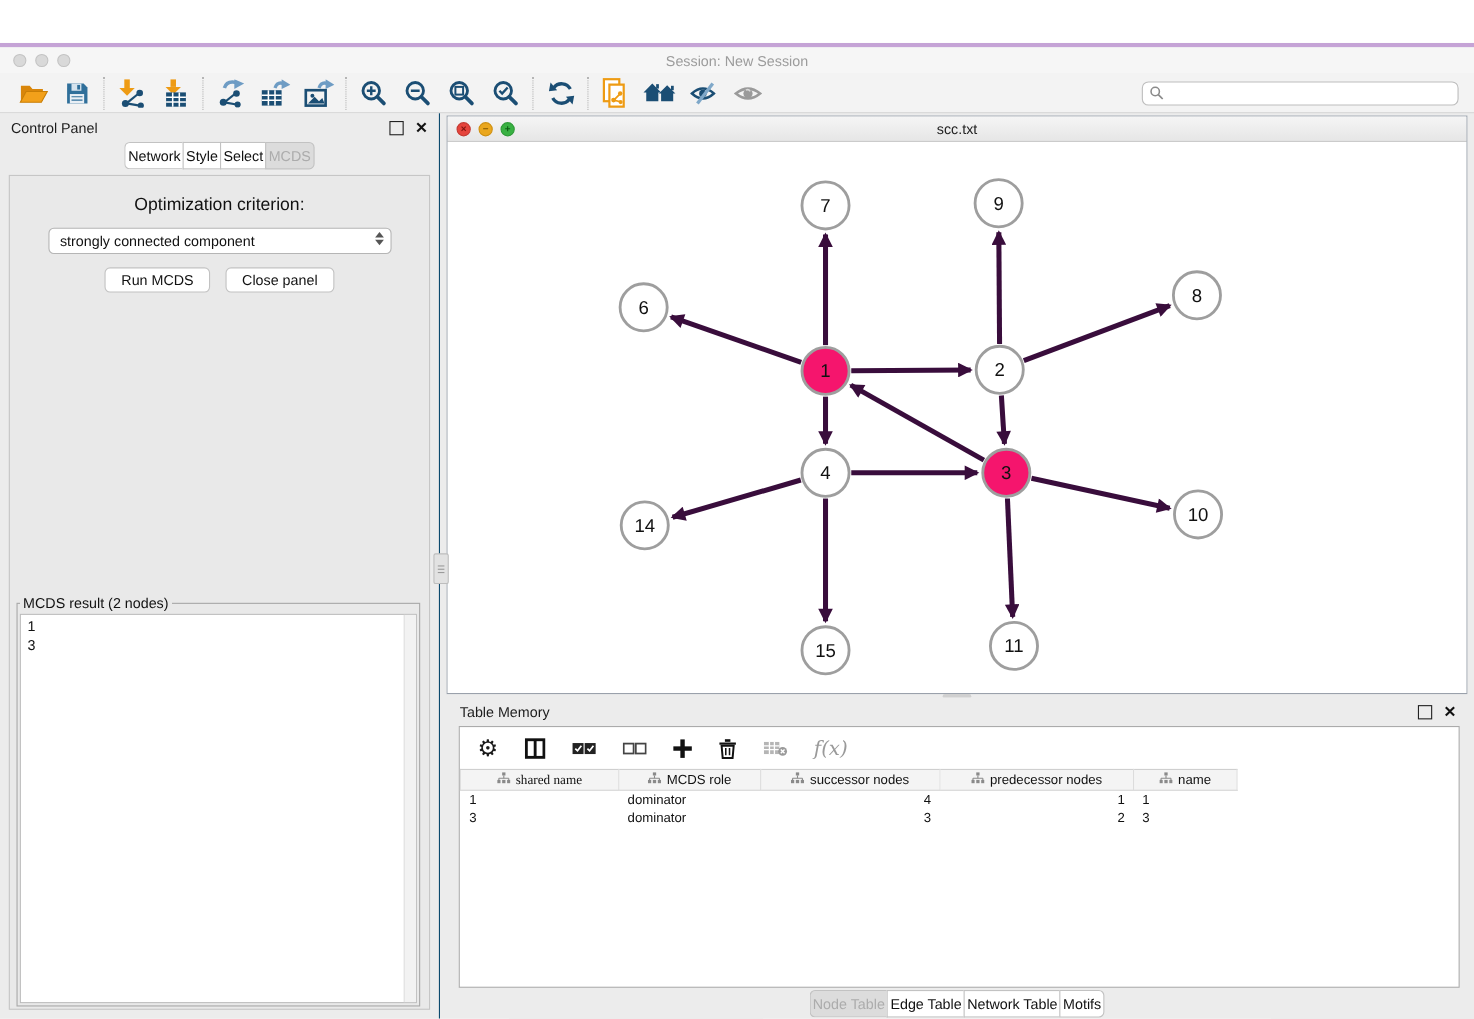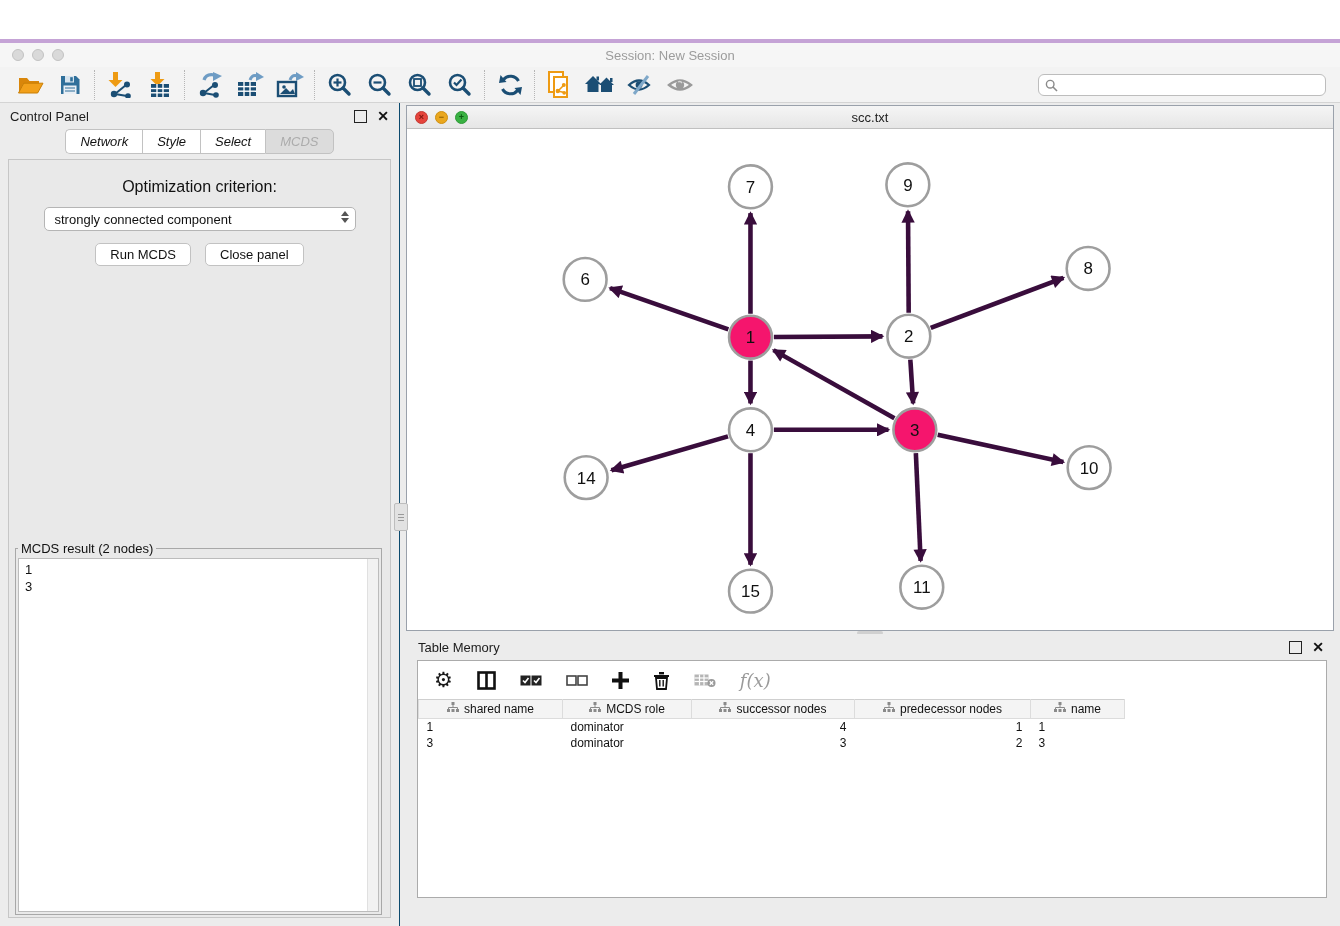--- a/index.html
+++ b/index.html
@@ -24,21 +24,21 @@
   .main{position:absolute;top:64px;left:0;right:0;bottom:33px;display:flex;}
 
   
   .cp{width:400px;background:#ececec;border-right:1px solid #0c4a6e;position:relative;box-sizing:border-box;}
   .panel-head{height:26px;display:flex;align-items:center;padding:0 10px;}
   .panel-title{font-size:13px;color:#1c1c1c;}
   .panel-head .spacer{flex:1;}
   .float-btn{width:11px;height:11px;border:1.5px solid #222;background:transparent;margin-right:10px;}
   .close-x{font-size:14px;font-weight:bold;color:#111;line-height:11px;}
   .cp-tabs,.tp-tabs{display:flex;justify-content:center;}
-  .seg-tab{font-size:13px;padding:4px 14px;background:#fff;border:1px solid #c2c2c2;border-right:none;color:#111;cursor:default;font-style:italic;}
+  .seg-tab{font-size:13px;padding:4px 2px;background:#fff;border:1px solid #c2c2c2;border-right:none;color:#111;cursor:default;}
   .seg-tab:first-child{border-radius:5px 0 0 5px;}
   .seg-tab:last-child{border-radius:0 5px 5px 0;border-right:1px solid #c2c2c2;}
   .seg-tab.sel{background:#dcdcdc;color:#acacac;}
   .cp-body{position:absolute;left:8px;right:8px;top:56px;bottom:14px;background:#e9e9e9;border:1px solid #c6c6c6;}
   .opt-label{text-align:center;font-size:16px;margin-top:18px;color:#111;}
   .dropdown{position:relative;width:312px;height:24px;margin:11px auto 0;background:#fff;border:1px solid #b5b5b5;border-radius:5px;box-sizing:border-box;display:flex;align-items:center;padding-left:10px;font-size:13px;color:#111;}
   .dd-stepper{position:absolute;right:6px;top:3px;display:flex;flex-direction:column;gap:2px;}
   .dd-up{width:0;height:0;border-left:4px solid transparent;border-right:4px solid transparent;border-bottom:5px solid #555;}
   .dd-down{width:0;height:0;border-left:4px solid transparent;border-right:4px solid transparent;border-top:5px solid #555;}
   .btn-row{display:flex;justify-content:center;gap:14px;margin-top:12px;}
@@ -455,21 +455,21 @@
                   <line x1="10" y1="1.5" x2="10" y2="12.5" stroke="#fff" stroke-width="1.2"></line>
                   <circle cx="17.5" cy="10" r="4" fill="#9a9a9a"></circle>
                   <path d="M15.8 8.3 l3.4 3.4 M19.2 8.3 l-3.4 3.4" stroke="#fff" stroke-width="1.3"></path>
                 </svg>
             </span>
             <span class="tp-tool fx-glyph">f(x)</span>
           </div>
           <table class="node-table">
             <thead>
                 <tr id="tbl-head">
-                  <th style="width: 135px;">
+                  <th style="width: 135px; font-family: Liberation Serif, serif;">
                     <span class="th-inner">
                       <span><svg width="12" height="11" viewBox="0 0 12 11">
                           <g fill="#8a8a8a">
                             <rect x="4.5" y="0" width="3" height="3"></rect>
                             <rect x="0" y="7" width="3" height="3"></rect>
                             <rect x="4.5" y="7" width="3" height="3"></rect>
                             <rect x="9" y="7" width="3" height="3"></rect>
                           </g>
                           <g stroke="#8a8a8a" stroke-width="1">
                             <line x1="6" y1="3" x2="6" y2="5.5"></line>
@@ -570,20 +570,26 @@
                 <tr>
                   <td style="text-align: left;">3</td>
                   <td style="text-align: left;">dominator</td>
                   <td style="text-align: right;">3</td>
                   <td style="text-align: right;">2</td>
                   <td style="text-align: left;">3</td>
                 </tr>
               </tbody>
           </table>
         </div>
+        <div class="tp-tabs" id="tp-tabs">
+            <div class="seg-tab sel">Node Table</div>
+            <div class="seg-tab">Edge Table</div>
+            <div class="seg-tab">Network Table</div>
+            <div class="seg-tab">Motifs</div>
+          </div>
       </div>
     </div>
   </div>
 
   <div class="statusbar">
     <div class="sb-left-btn">
       <svg width="16" height="14" viewBox="0 0 16 14">
         <g fill="#222">
             <rect x="0" y="1" width="2" height="2"></rect>
             <rect x="4" y="1" width="12" height="2"></rect>

